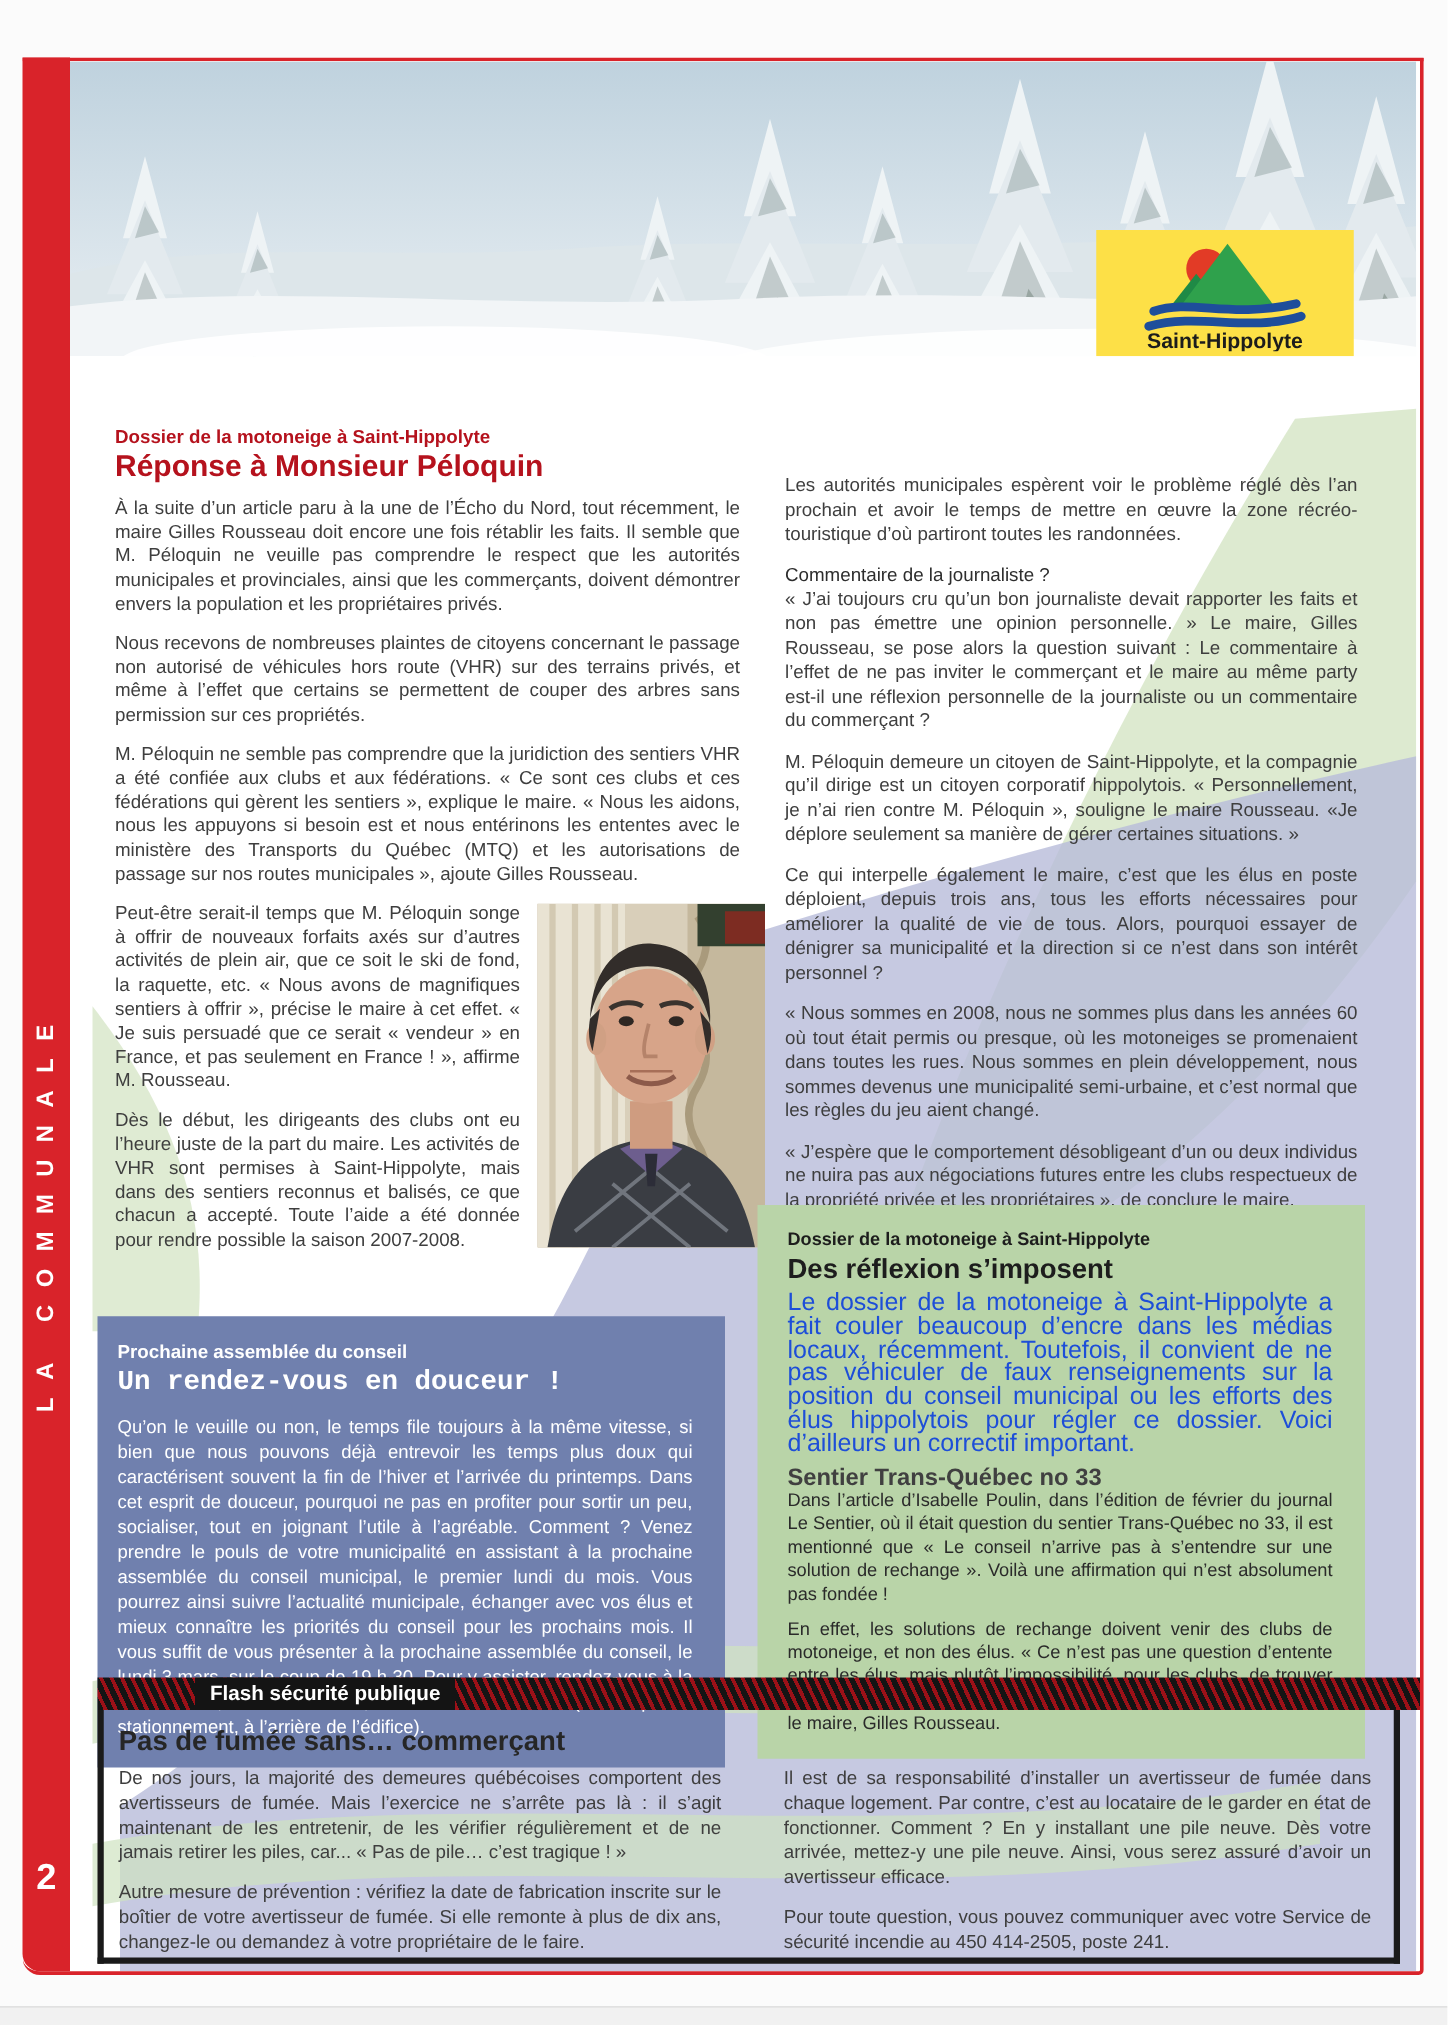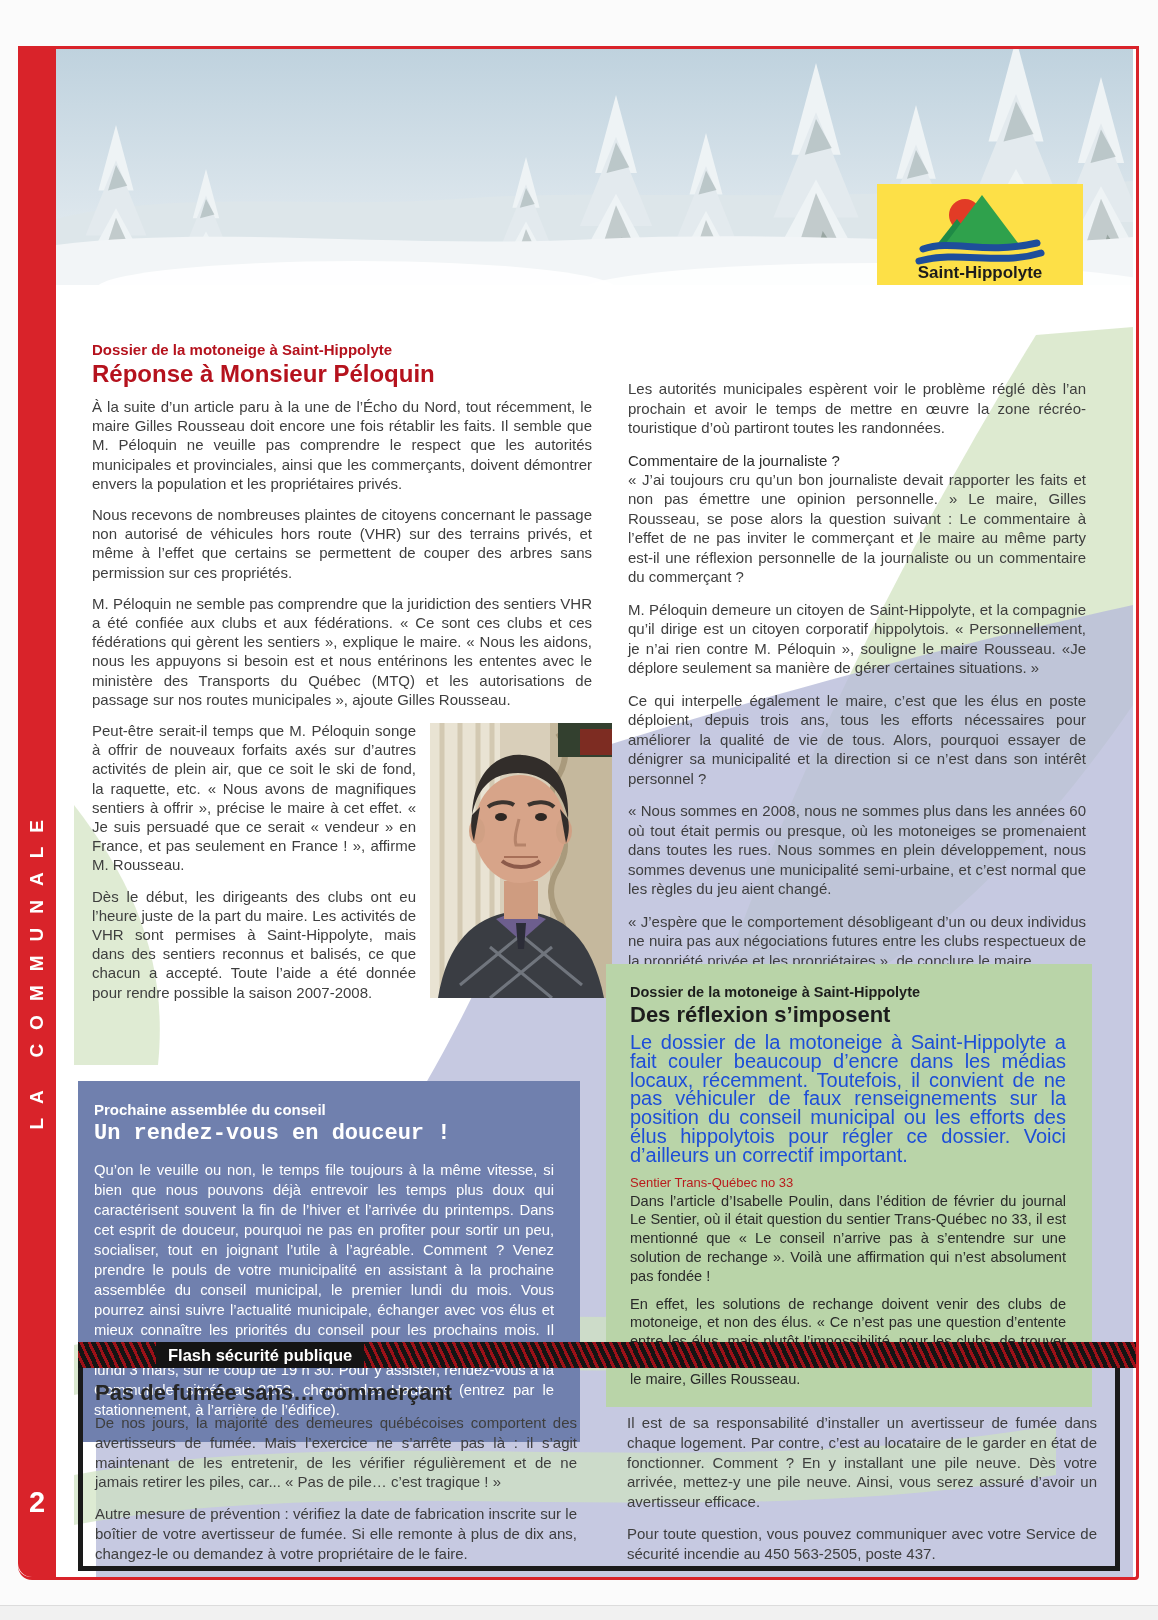--- a/index.html
+++ b/index.html
@@ -64,36 +64,36 @@
   .col-right{position:absolute;left:610px;top:330px;width:458px;}
   .col-right .body-text{font-size:15px;line-height:19.5px;margin-bottom:13px;}
 
   .portrait{
     float:right;width:182px;height:275px;margin:2px 0 6px 14px;
     background:#cfc3ab;overflow:hidden;
   }
 
   
   .blue-box{
-    position:absolute;left:60px;top:1032px;width:502px;z-index:2;
+    position:absolute;left:60px;top:1004px;width:502px;z-index:2;
     background:#7080ae;color:#ffffff;padding:20px 26px 22px 16px;box-sizing:border-box;
   }
   .blue-box .bk{font-size:15px;font-weight:bold;line-height:18px;}
   .blue-box .bt{font-size:22px;font-weight:bold;line-height:25px;margin:2px 0 14px 0;font-family:Liberation Mono, monospace;}
   .blue-box .bb{font-size:14.8px;line-height:20px;text-align:justify;margin:0;}
 
   
   .green-box{
     position:absolute;left:588px;top:915px;width:486px;z-index:2;
     background:#b9d4a8;color:#222;padding:20px 26px 18px 24px;box-sizing:border-box;
   }
   .green-box .gk{font-size:14.5px;font-weight:bold;line-height:17px;color:#1d1d1d;}
   .green-box .gt{font-size:22px;font-weight:bold;line-height:25px;color:#1d1d1d;margin:1px 0 6px 0;}
   .green-box .gi{font-size:20px;line-height:18.8px;text-align:justify;color:#1d4ed8;margin:0 0 9px 0;}
-  .green-box .gs{font-size:13px;font-weight:normal;line-height:18px;color:#b91c1c;margin:0;}
+  .green-box .gs{font-size:19px;font-weight:bold;line-height:18px;color:#404040;margin:0;}
   .green-box .gp{font-size:14.6px;line-height:18.8px;text-align:justify;color:#2a2a2a;margin:0 0 9px 0;}
 
   
   .flash-bar{
     position:absolute;left:60px;top:1293px;width:1058px;height:26px;z-index:3;
     background:repeating-linear-gradient(65deg,#141414 0 4.5px,#9c1118 4.5px 7.5px);
     display:flex;align-items:center;
   }
   .flash-bar span{
     background:#141414;color:#ffffff;font-weight:bold;font-size:16.5px;
@@ -237,21 +237,21 @@
       <span>Flash sécurité publique</span>
     </div>
     <div class="flash-box">
       <div class="flash-col1">
         <div class="flash-title">Pas de fumée sans… commerçant</div>
         <p class="body-text">De nos jours, la majorité des demeures québécoises comportent des avertisseurs de fumée. Mais l’exercice ne s’arrête pas là : il s’agit maintenant de les entretenir, de les vérifier régulièrement et de ne jamais retirer les piles, car... « Pas de pile… c’est tragique ! »</p>
         <p class="body-text">Autre mesure de prévention : vérifiez la date de fabrication inscrite sur le boîtier de votre avertisseur de fumée. Si elle remonte à plus de dix ans, changez-le ou demandez à votre propriétaire de le faire.</p>
       </div>
       <div class="flash-col2">
         <p class="body-text">Il est de sa responsabilité d’installer un avertisseur de fumée dans chaque logement. Par contre, c’est au locataire de le garder en état de fonctionner. Comment ? En y installant une pile neuve. Dès votre arrivée, mettez-y une pile neuve. Ainsi, vous serez assuré d’avoir un avertisseur efficace.</p>
-        <p class="body-text">Pour toute question, vous pouvez communiquer avec votre Service de sécurité incendie au 450 563-2505, poste 437.</p>
+        <p class="body-text">Pour toute question, vous pouvez communiquer avec votre Service de sécurité incendie au 450 414-2505, poste 241.</p>
       </div>
     </div>
 
   </div>
 </div>
 
 <div class="redbar">
   <div class="vertical-title">LA COMMUNALE</div>
   <div class="pagenum">2</div>
 </div>

